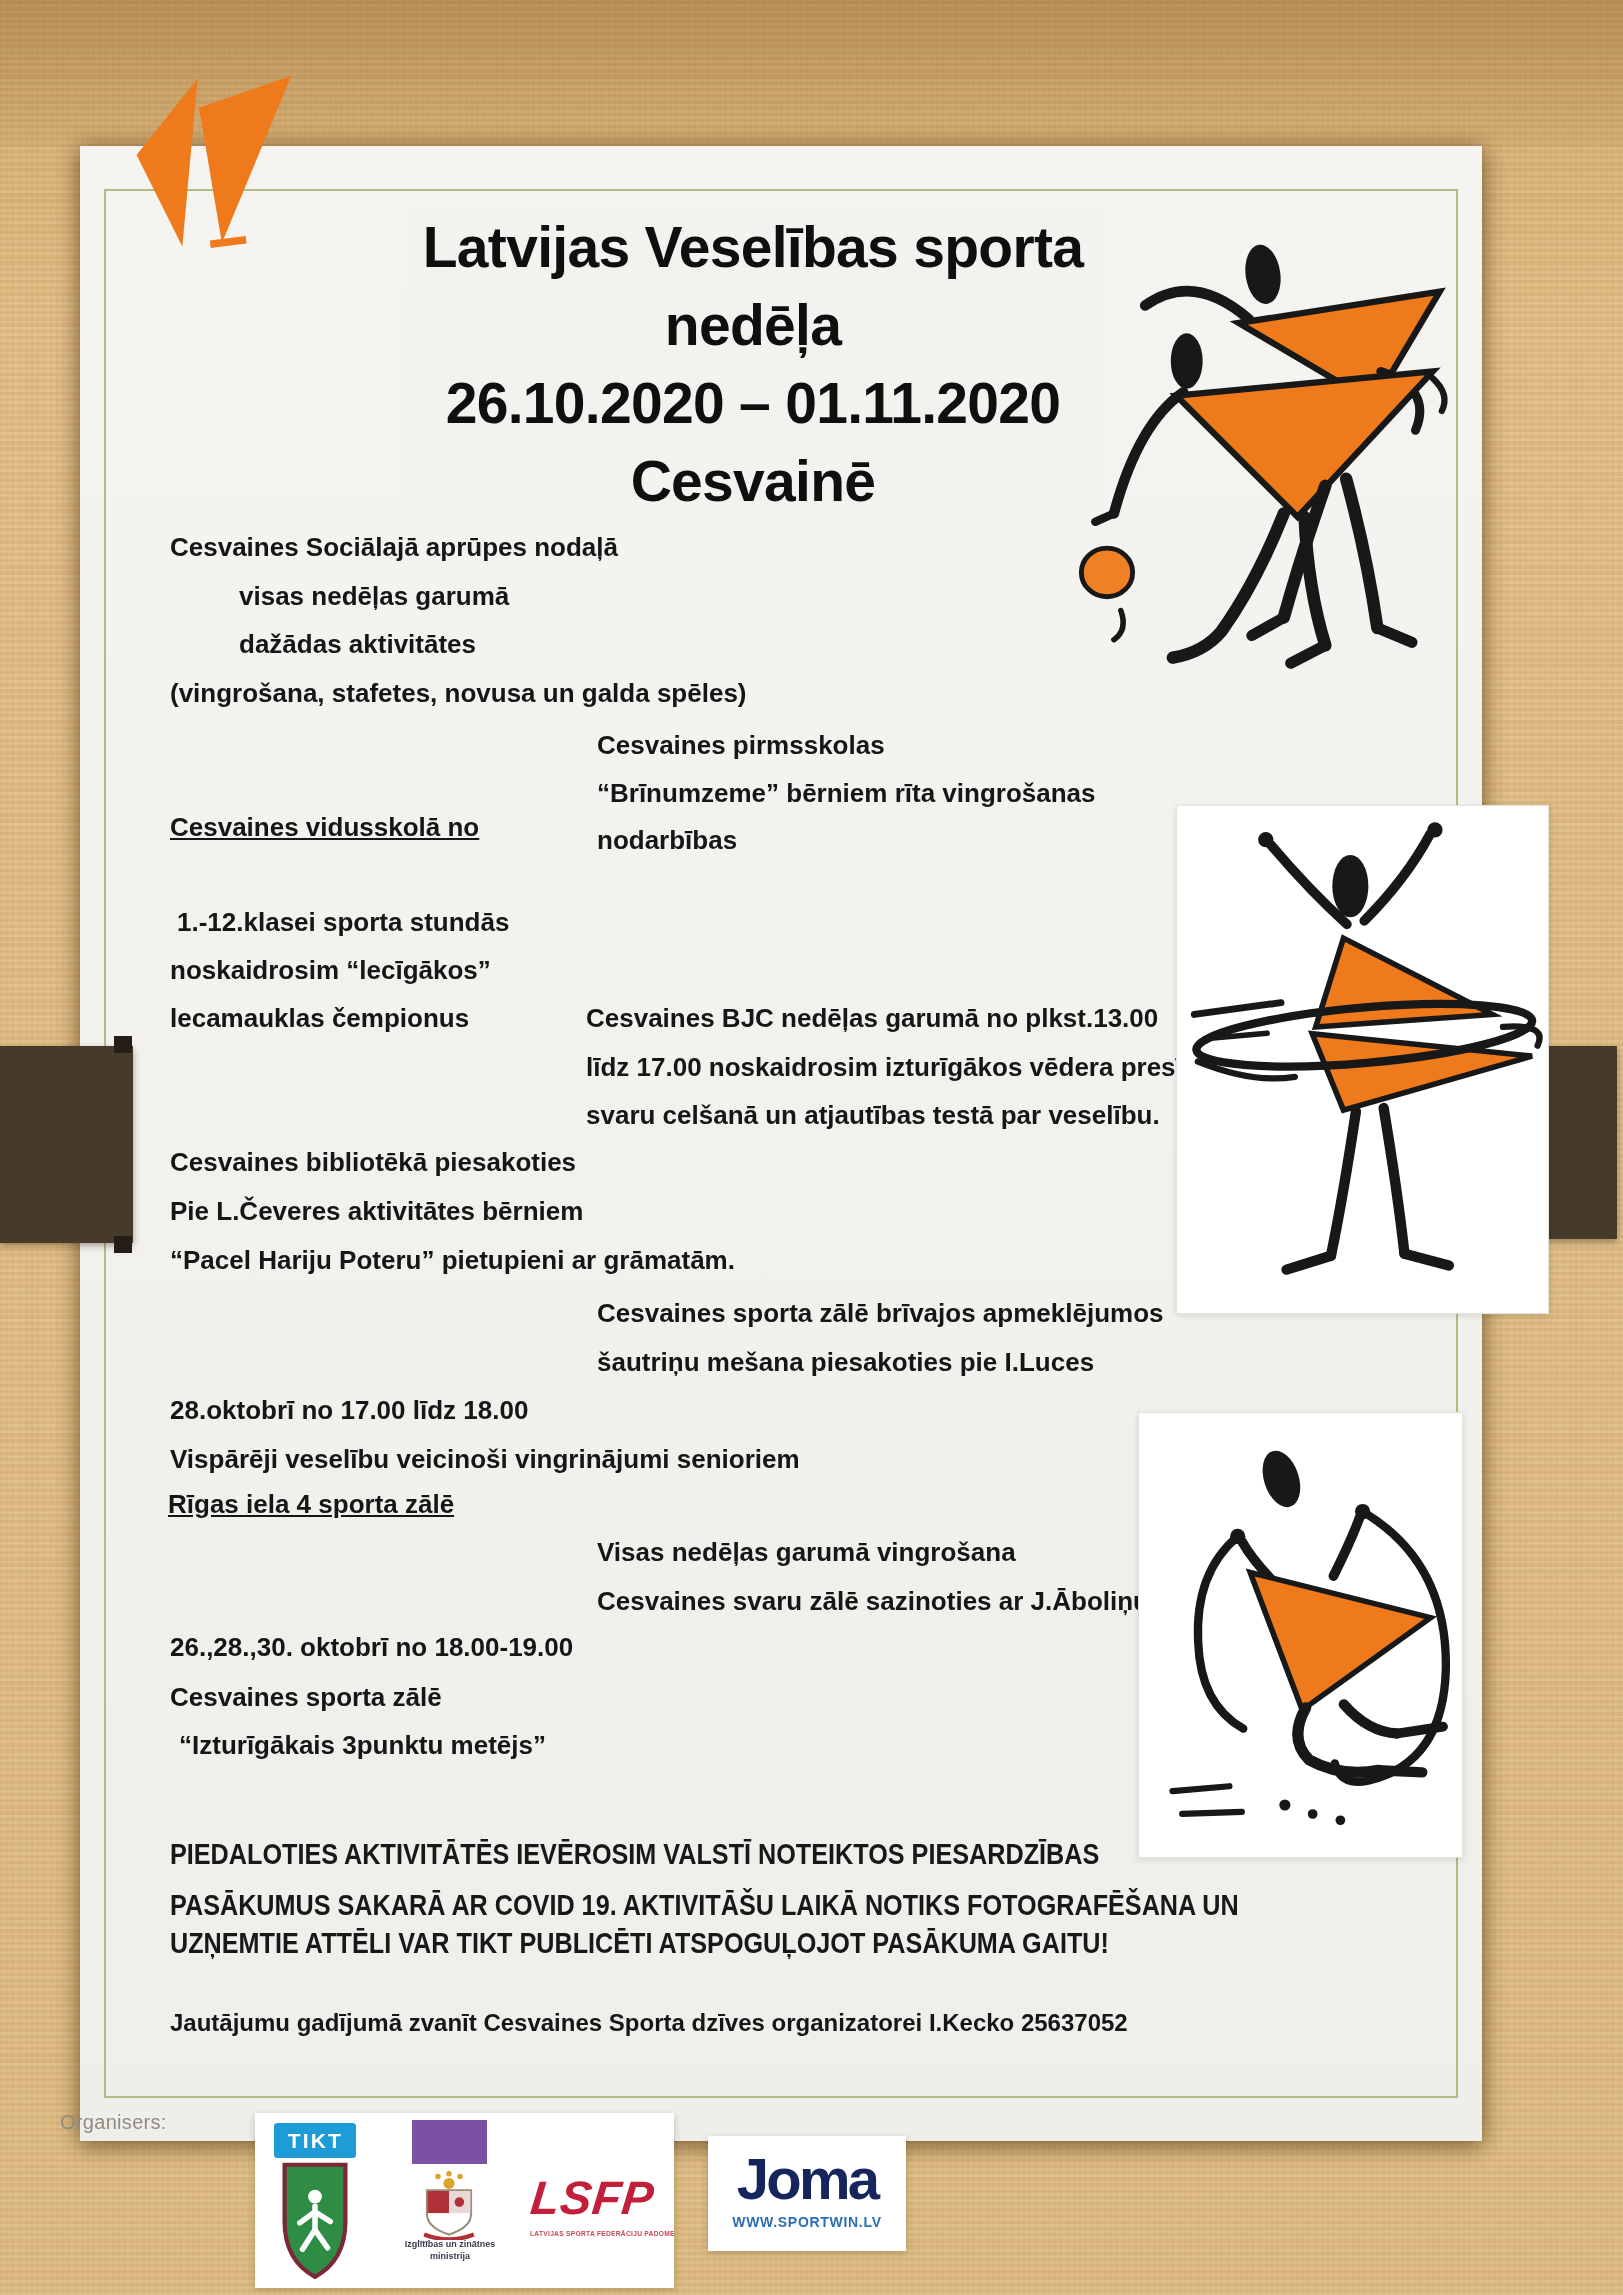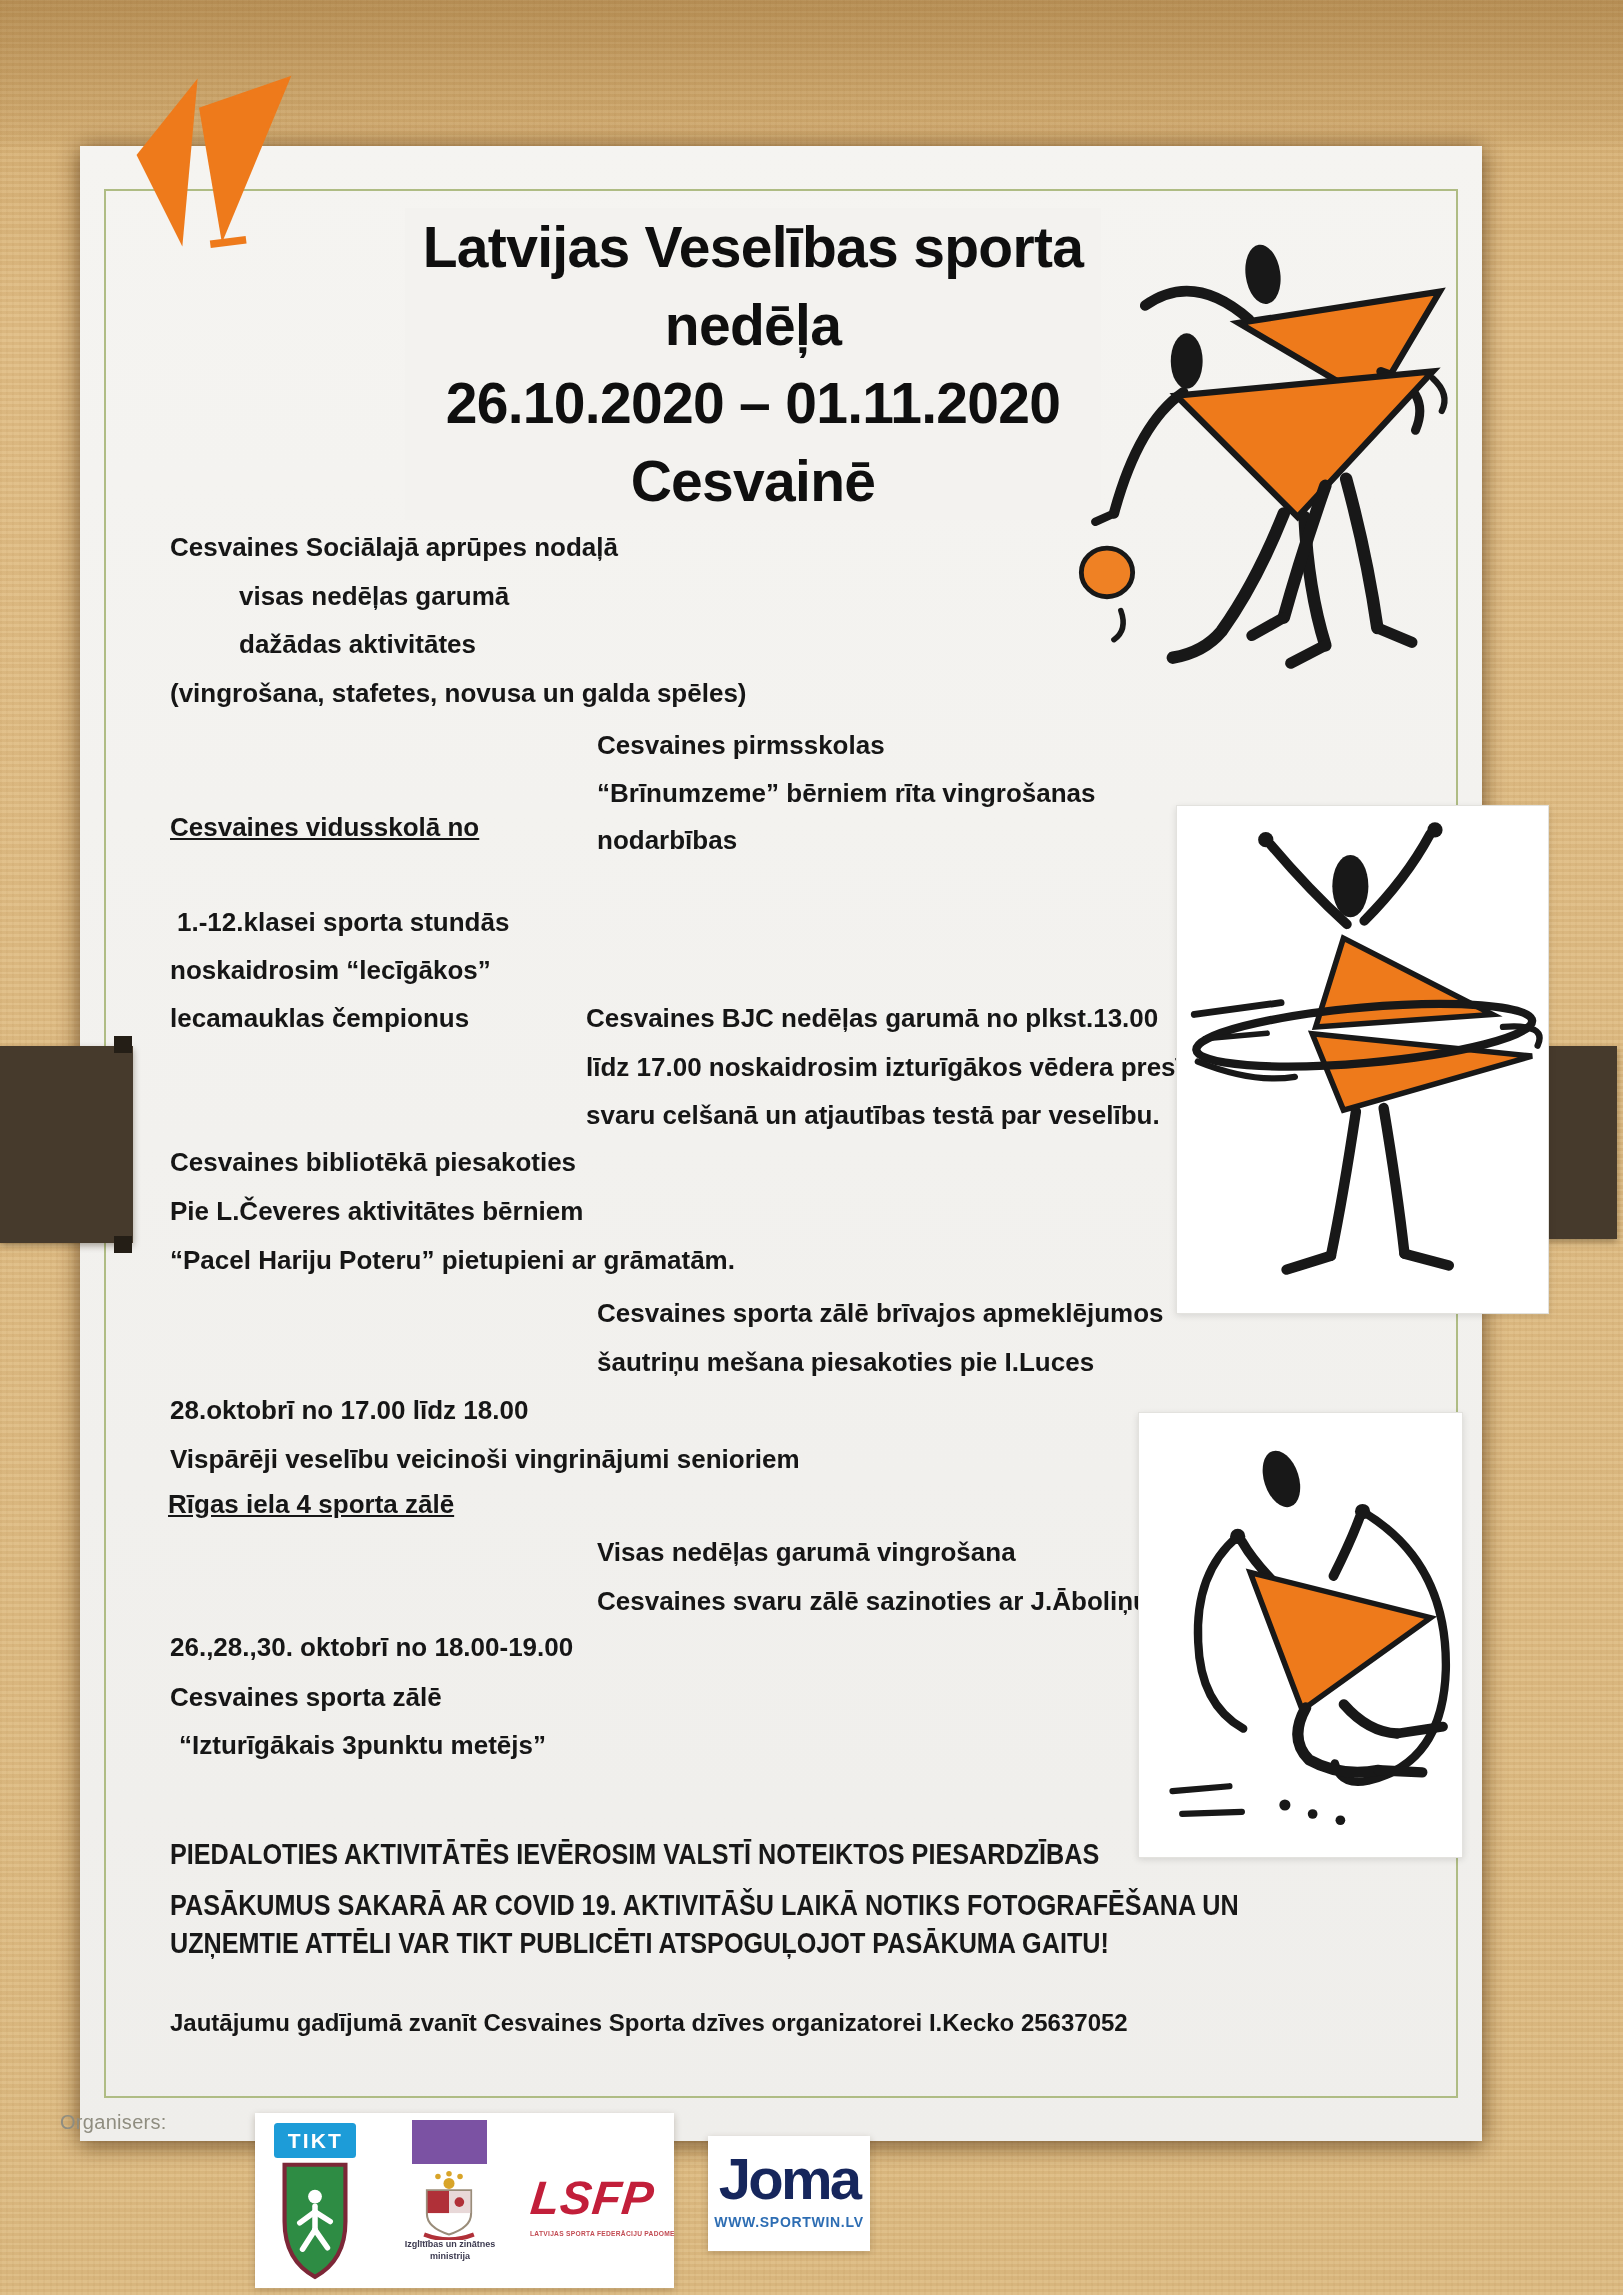--- a/index.html
+++ b/index.html
@@ -39,21 +39,21 @@
   .ltsa-head{position:absolute;left:19.4px;top:9.7px;width:82px;height:35px;border-radius:3.5px;
     background:#1d9cd8;color:#fff;font-weight:bold;font-size:21px;letter-spacing:2.1px;
     text-align:center;line-height:35px;}
   .ministry-rect{position:absolute;left:157px;top:7px;width:75px;height:44px;background:#7b52a3;}
   .ministry-text{position:absolute;left:136px;top:126px;width:118px;text-align:center;
     font-size:9px;font-weight:bold;color:#3c3a50;line-height:11.8px;}
   .lsfp{position:absolute;left:276px;top:61px;font-size:47px;font-style:italic;font-weight:900;
     color:#c21f3a;transform:skewX(-6deg);letter-spacing:0.7px;line-height:1;}
   .lsfp-sub{position:absolute;left:275px;top:117px;font-size:7px;font-weight:bold;color:#c24b52;
     white-space:nowrap;transform:scaleX(.95);transform-origin:left top;letter-spacing:0.3px;}
-  .joma{width:162px;text-align:center;}
+  .joma{width:198px;text-align:center;}
   .joma-word{font-size:58px;font-weight:800;letter-spacing:-2.8px;color:#16265c;line-height:1;margin-top:14px;}
   .joma-url{font-size:14px;font-weight:bold;color:#2d6db3;letter-spacing:0.7px;margin-top:5.6px;}
 </style>
 </head>
 <body>
 
 <div class="abs topband"></div>
 
 <div class="abs sheet">
   <div class="frame"></div>

